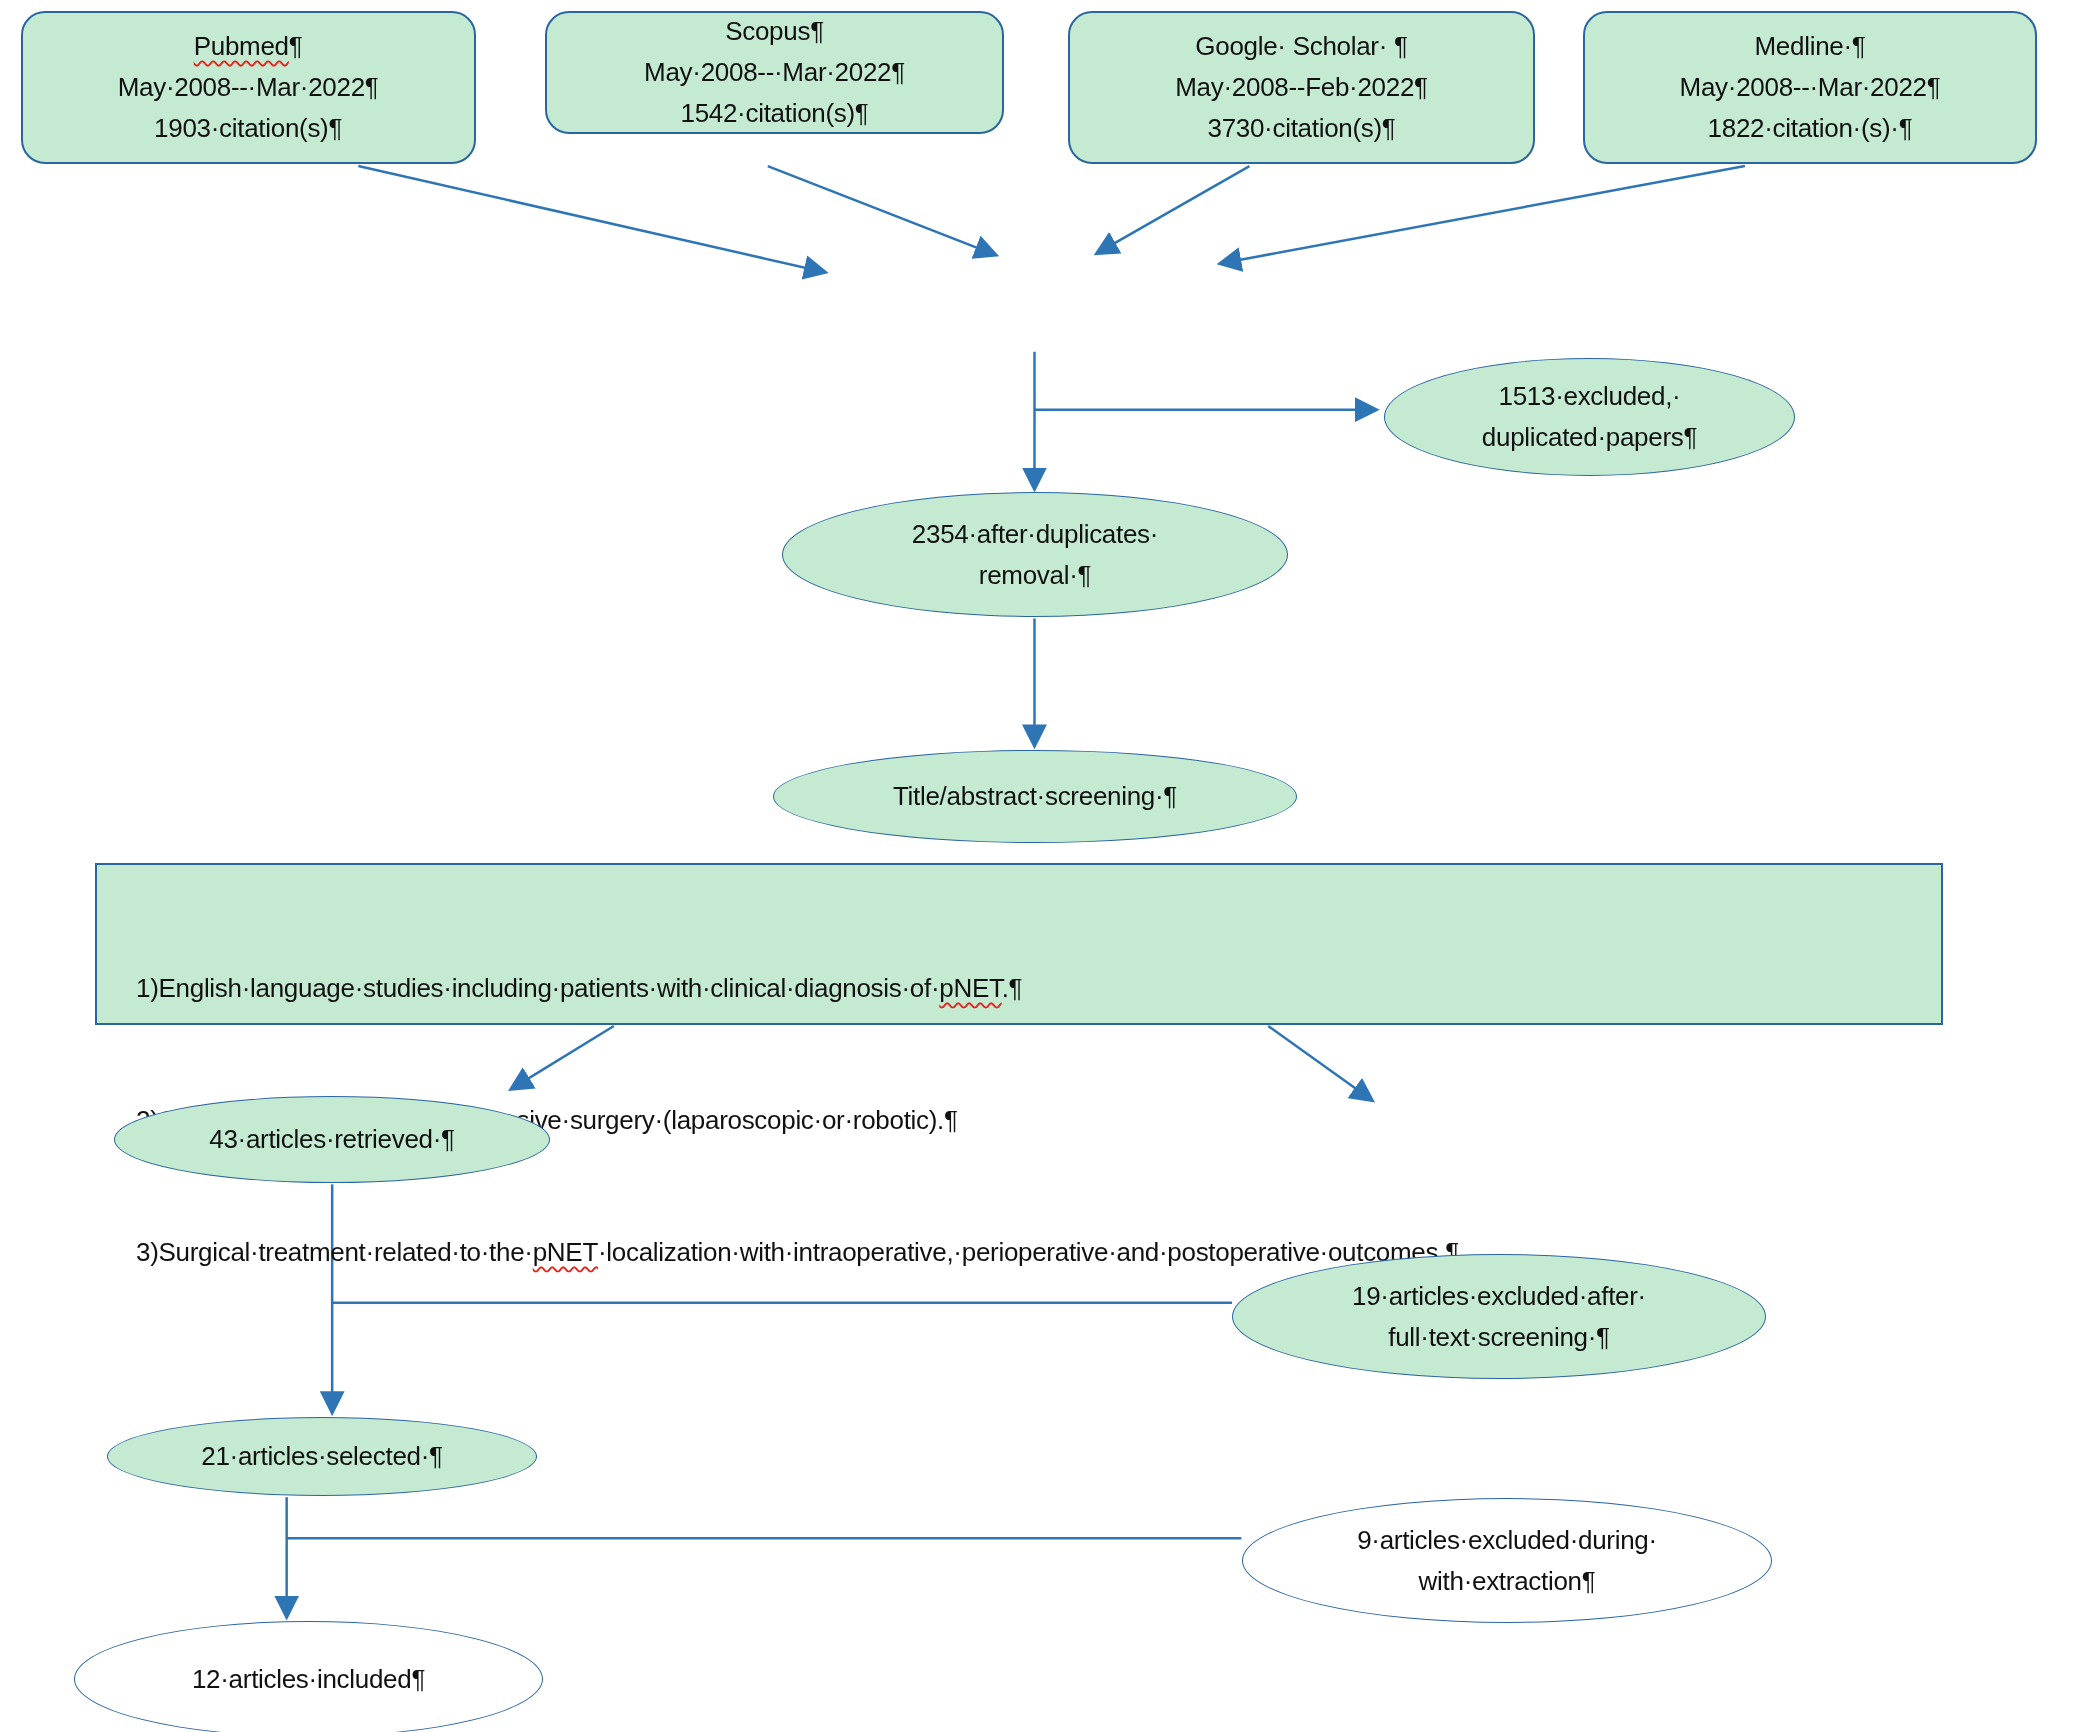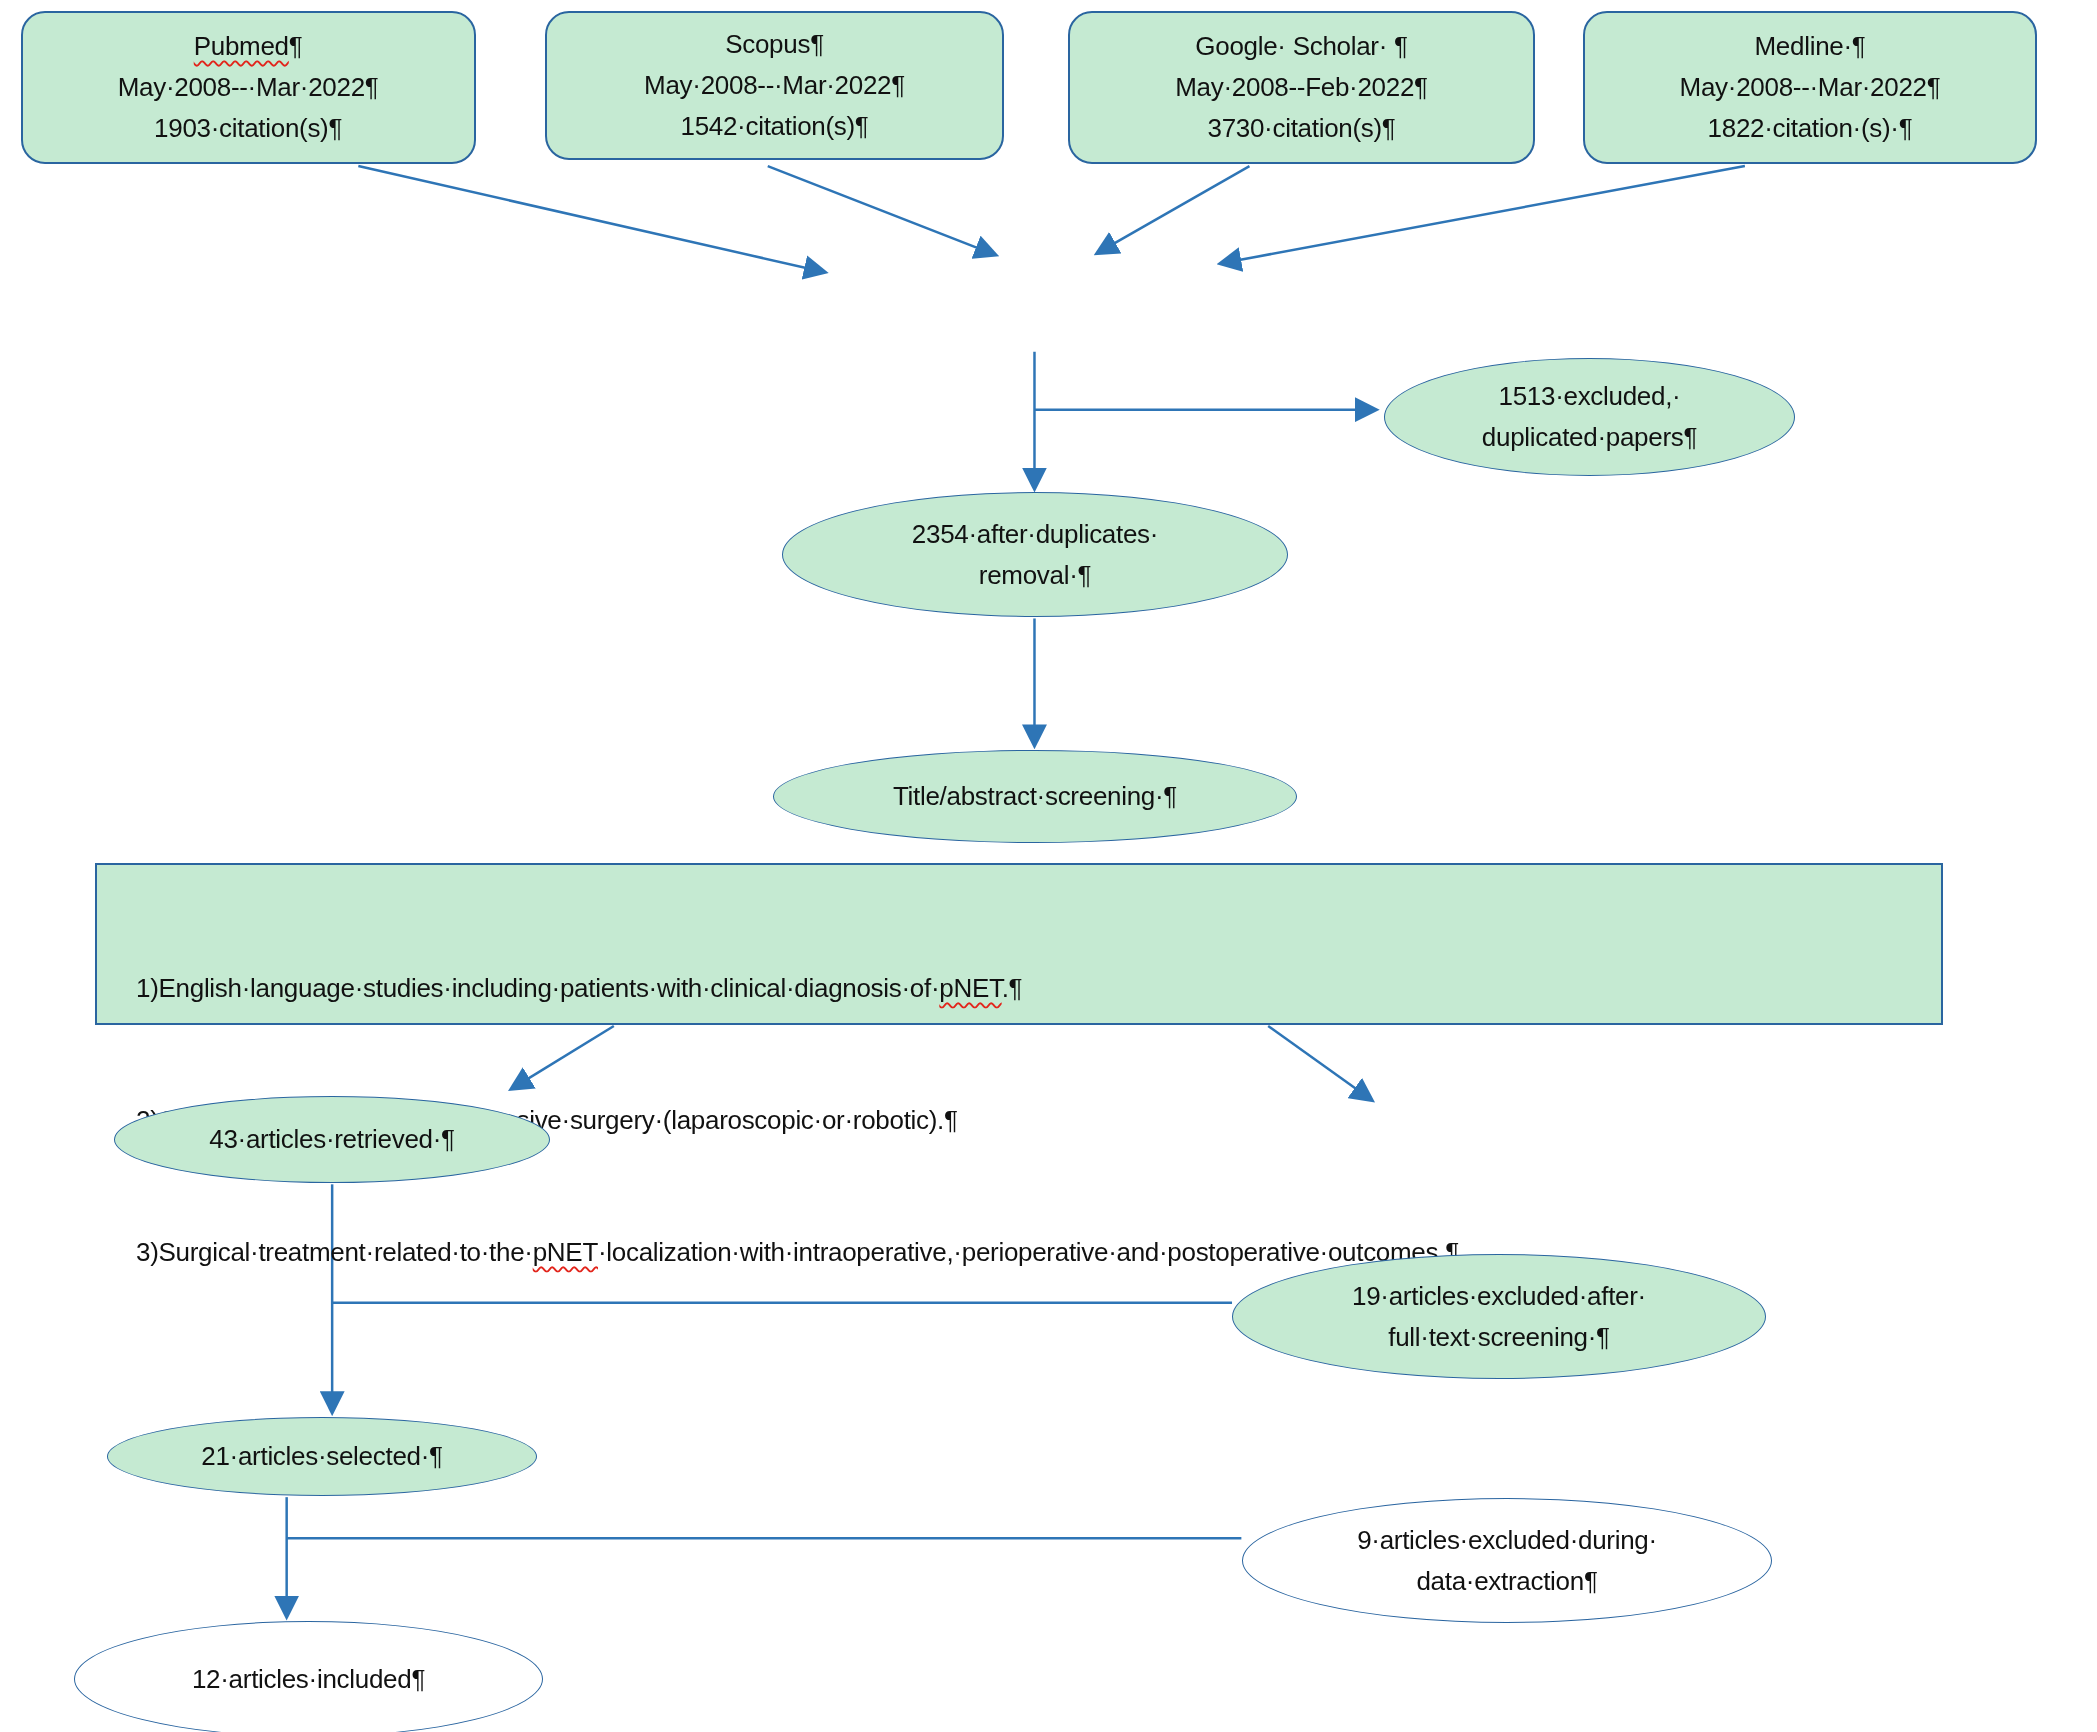--- a/index.html
+++ b/index.html
@@ -66,21 +66,21 @@
     <line x1="460" y1="2402" x2="460" y2="2592" marker-end="url(#ah)"></line>
     <line x1="460" y1="2468" x2="1992" y2="2468"></line>
   </svg>
 
   <div class="node box" style="left:20.6px;top:11.2px;width:455px;height:153px">
     <div class="ln"><span class="sq">Pubmed</span><span>¶</span></div>
     <div class="ln">May·2008--·Mar·2022¶</div>
     <div class="ln">1903·citation(s)¶</div>
   </div>
 
-  <div class="node box" style="left:545px;top:11.2px;width:459px;height:149px">
+  <div class="node box" style="left:545px;top:11.2px;width:459px;height:123px">
     <div class="ln"><span>Scopus</span><span>¶</span></div>
     <div class="ln">May·2008--·Mar·2022¶</div>
     <div class="ln">1542·citation(s)¶</div>
   </div>
 
   <div class="node box" style="left:1068px;top:11.2px;width:467px;height:153px">
     <div class="ln"><span>Google· Scholar·</span><span> ¶</span></div>
     <div class="ln">May·2008--Feb·2022¶</div>
     <div class="ln">3730·citation(s)¶</div>
   </div>
@@ -121,21 +121,21 @@
     <div class="ln">19·articles·excluded·after·</div>
     <div class="ln">full·text·screening·¶</div>
   </div>
 
   <div class="node ellipse green" style="left:107px;top:1417px;width:430px;height:79px">
     <div class="ln">21·articles·selected·¶</div>
   </div>
 
   <div class="node ellipse white" style="left:1242px;top:1498px;width:530px;height:125px">
     <div class="ln">9·articles·excluded·during·</div>
-    <div class="ln">data·extraction¶</div>
+    <div class="ln">with·extraction¶</div>
   </div>
 
   <div class="node ellipse white" style="left:74px;top:1621px;width:469px;height:116px">
     <div class="ln">12·articles·included¶</div>
   </div>
 
 </div>
 
 
 </body></html>

